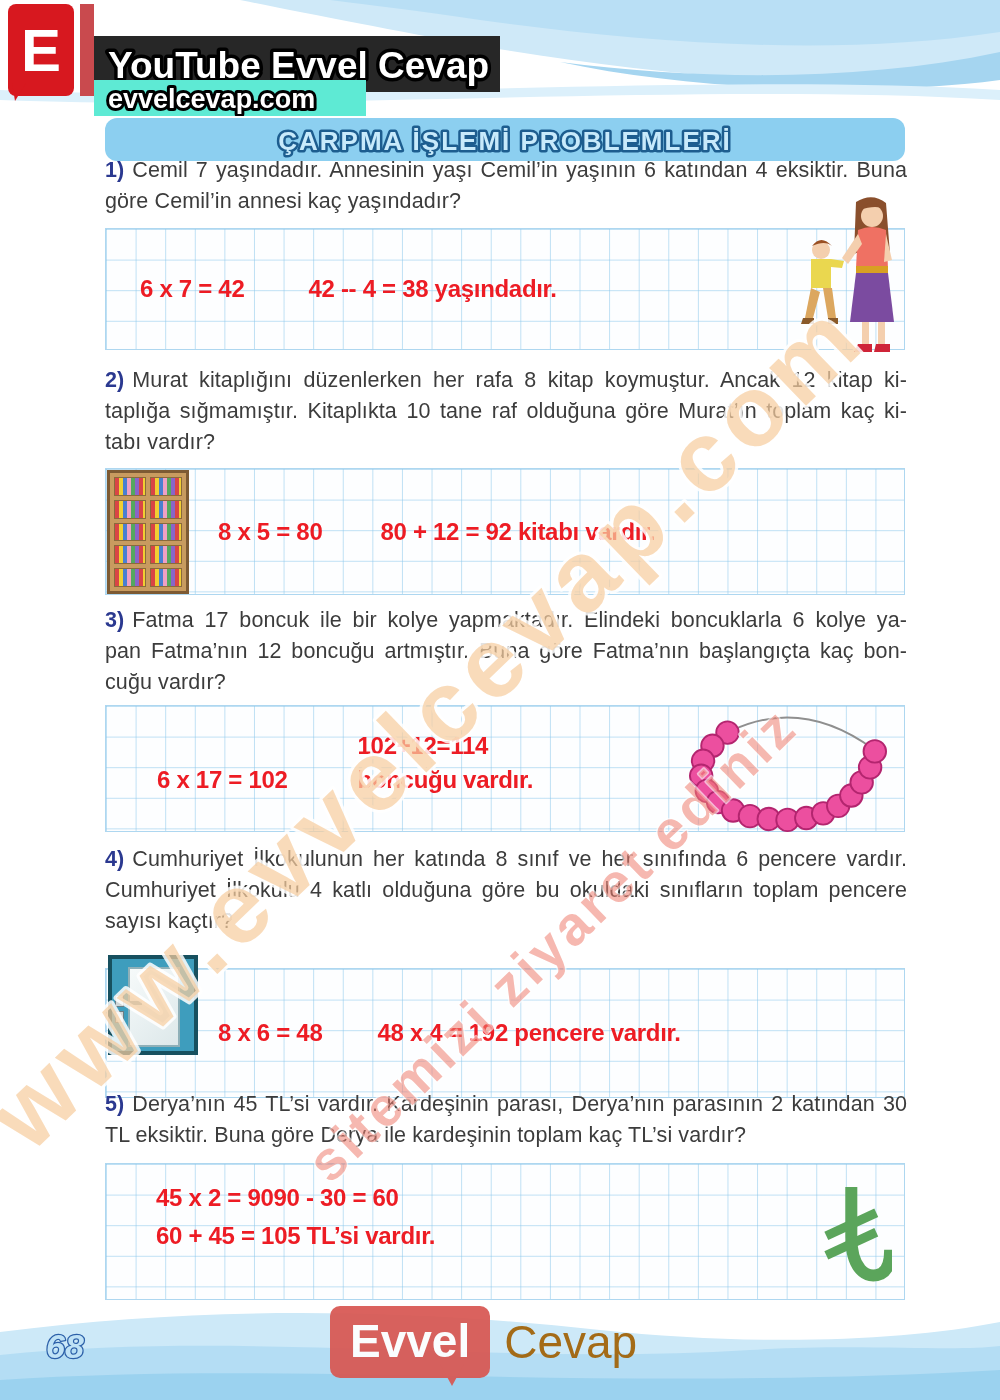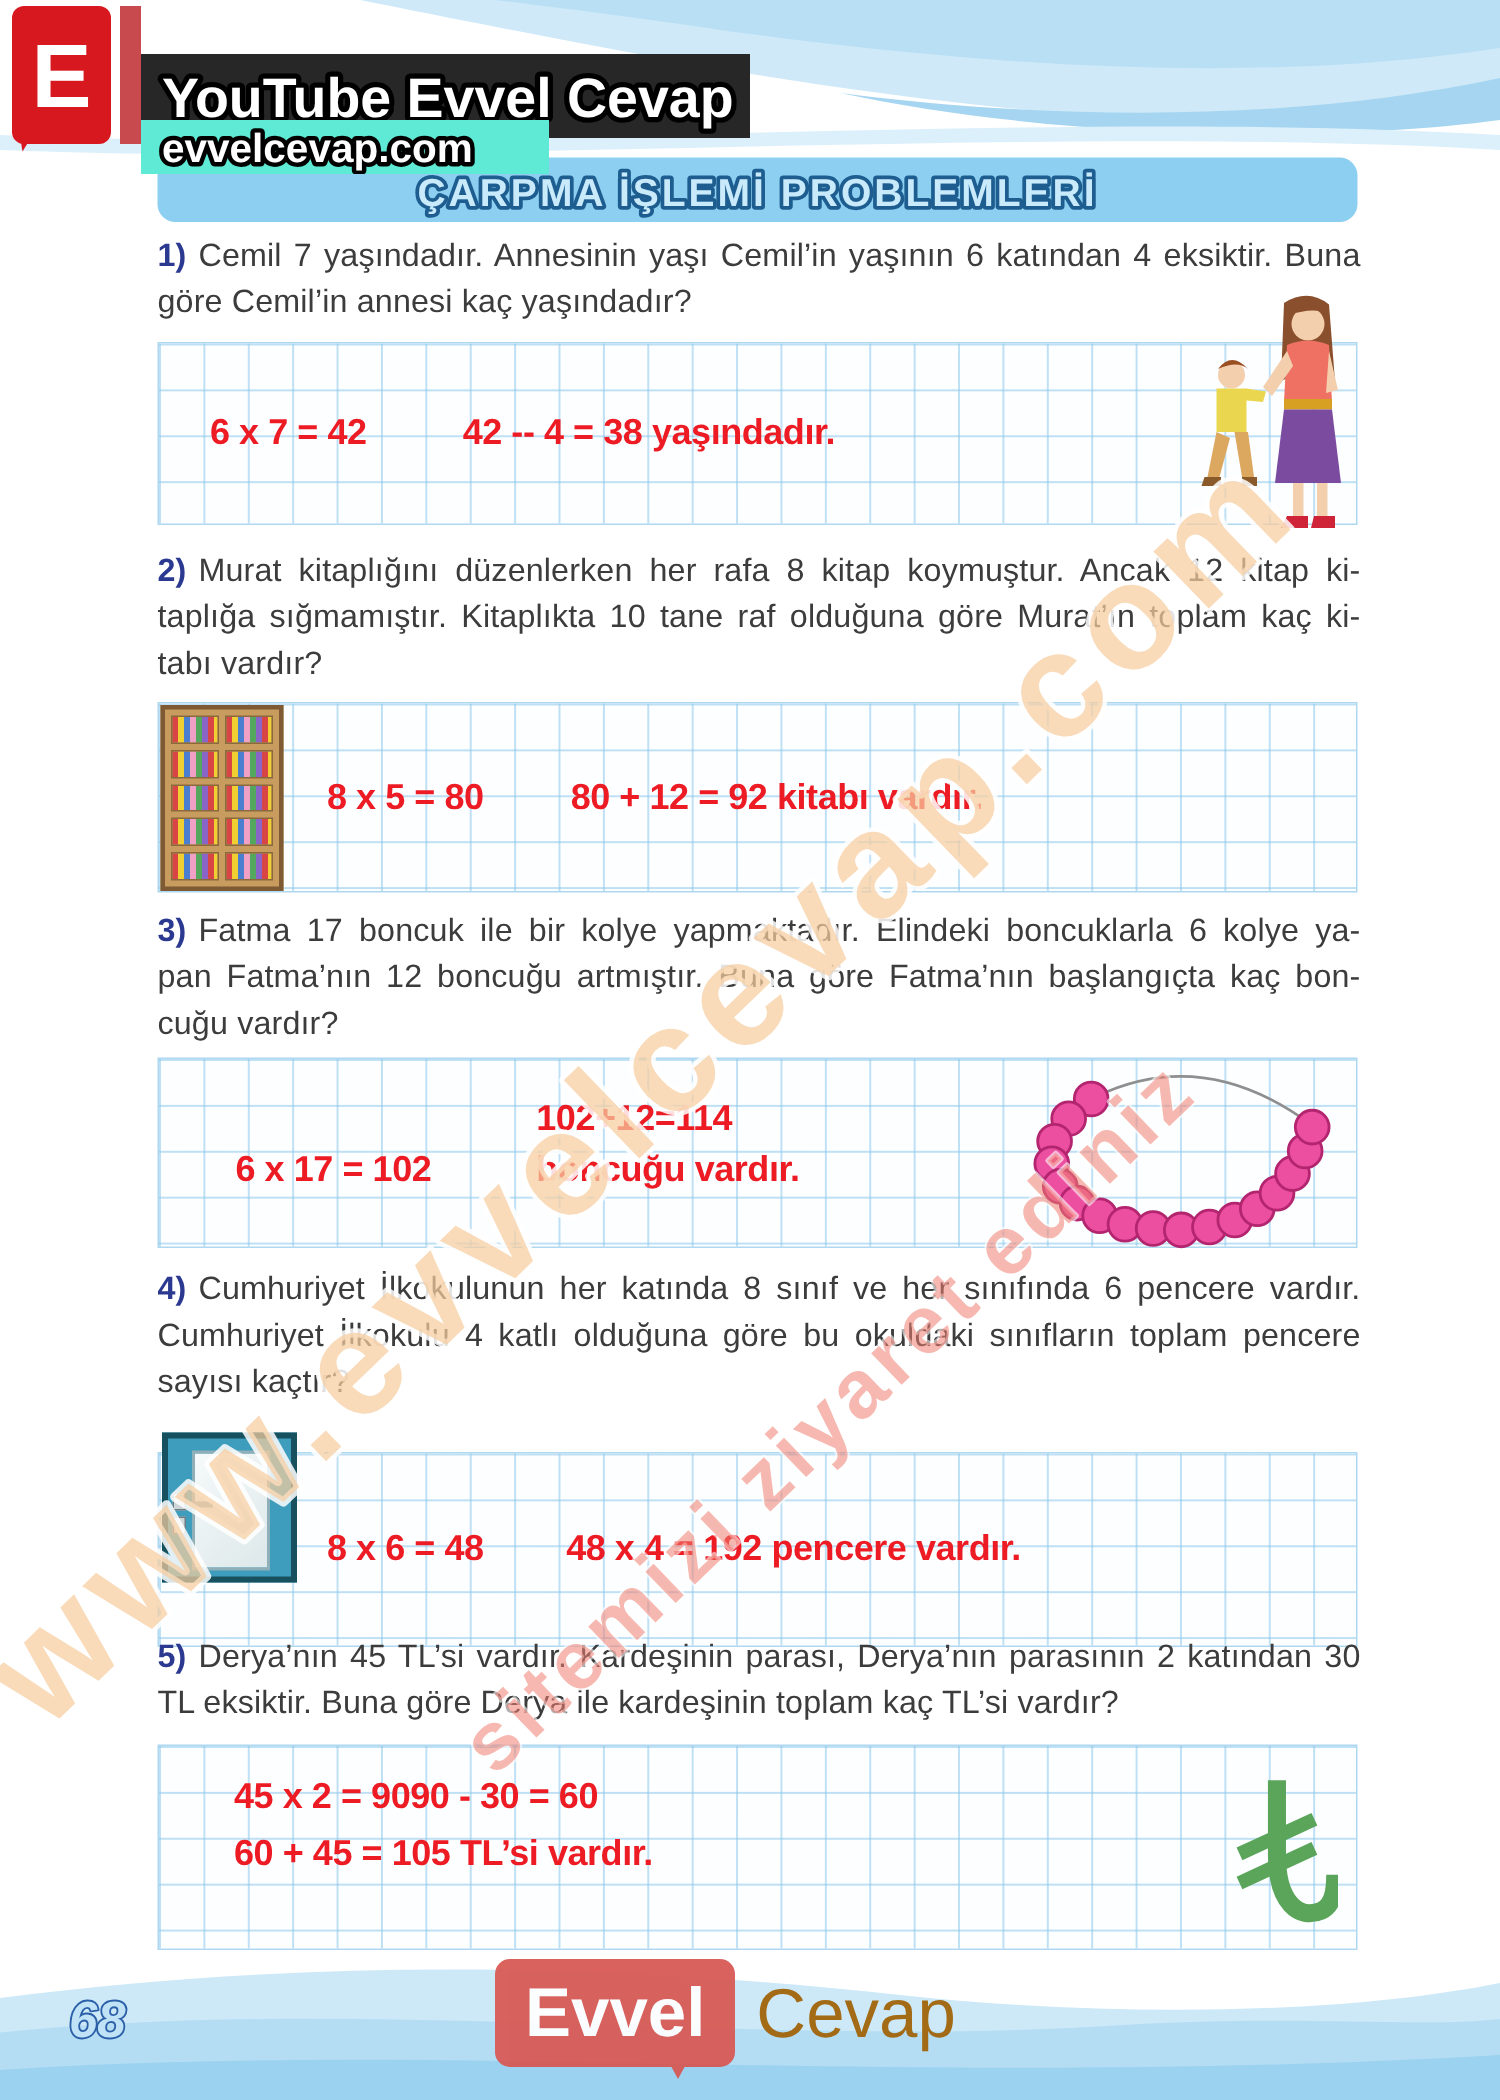--- a/index.html
+++ b/index.html
@@ -32,21 +32,21 @@
     position:absolute; left:94px; top:6px; width:406px; height:56px;
     background:#272727; display:flex; align-items:center;margin-top:30px;
   }
   .bar-sub {
     position:absolute; left:94px; top:80px; width:272px; height:36px;
     background:#5eead4; display:flex; align-items:center;
   }
 
   
   .banner {
-    position:absolute; left:105px; top:105px; width:800px; height:43px;
+    position:absolute; left:105px; top:118px; width:800px; height:43px;
     background:#8ccff0; border-radius:12px; z-index:2;
   }
 
   
   .ptext {
     position:absolute; left:105px; width:802px; z-index:2;
     font-size:21.5px; line-height:30.8px; color:#3c3c3c; letter-spacing:0.1px;
   }
   .ptext .line { text-align:justify; }
   .ptext .line.fill { text-align-last:justify; }

